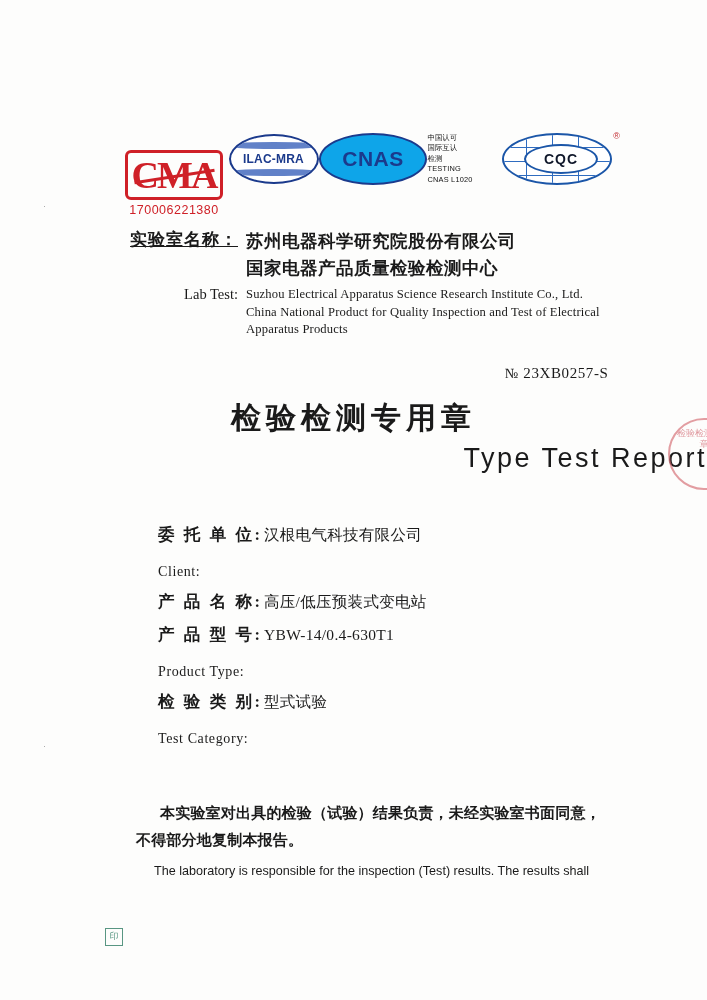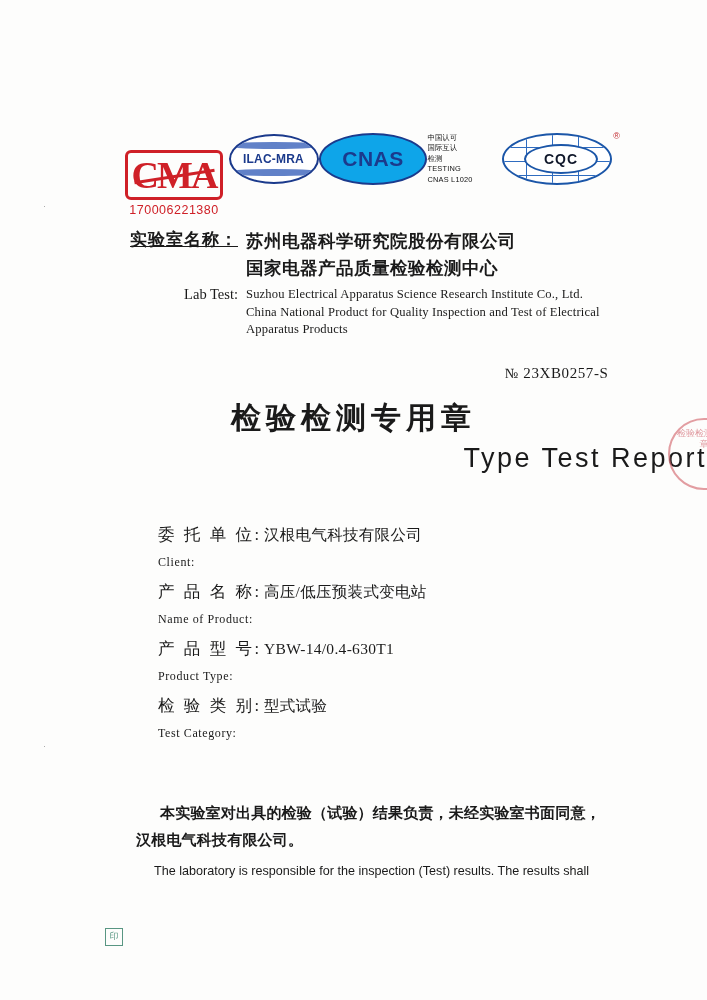--- a/index.html
+++ b/index.html
@@ -281,32 +281,32 @@
   .field {
     margin-bottom: 11px;
   }
   .field-line {
     display: flex;
     align-items: baseline;
   }
   .field-label-cn {
     width: 106px;
     font-size: 16.5px;
-    font-weight: normal;
+    font-weight: bold;
     letter-spacing: 2.6px;
     white-space: nowrap;
   }
   .field-value {
     font-size: 15.5px;
     letter-spacing: .3px;
   }
   .field-label-en {
-    font-size: 12px;
+    font-size: 14px;
     letter-spacing: .6px;
-    margin-top: 9px;
+    margin-top: 18px;
   }
 
   
   .statement-cn {
     position: absolute;
     top: 800px;
     left: 136px;
     width: 470px;
     font-size: 15px;
     line-height: 27px;
@@ -446,21 +446,20 @@
         <div class="field-value">汉根电气科技有限公司</div>
       </div>
       <div class="field-label-en">Client:</div>
     </div>
 
     <div class="field">
       <div class="field-line">
         <div class="field-label-cn">产 品 名 称:</div>
         <div class="field-value">高压/低压预装式变电站</div>
       </div>
-      <div class="field-label-en">Name of Product:</div>
     </div>
 
     <div class="field">
       <div class="field-line">
         <div class="field-label-cn">产 品 型 号:</div>
         <div class="field-value">YBW-14/0.4-630T1</div>
       </div>
       <div class="field-label-en">Product Type:</div>
     </div>
 
@@ -469,21 +468,21 @@
         <div class="field-label-cn">检 验 类 别:</div>
         <div class="field-value">型式试验</div>
       </div>
       <div class="field-label-en">Test Category:</div>
     </div>
 
   </div>
 
   <div class="statement-cn">
     <span class="indent">本实验室对出具的检验（试验）结果负责，未经实验室书面同意，</span>
-    <span>汉根电气科技有限公司。</span>
+    <span>不得部分地复制本报告。</span>
   </div>
 
   <div class="statement-en">
     <span class="indent">The laboratory is responsible for the inspection (Test) results. The results shall</span>
   </div>
 
   <div class="seal">检验检测专用章</div>
   <div class="corner-mark">印</div>
   <div class="edge-mark one">·</div>
   <div class="edge-mark two">·</div>

